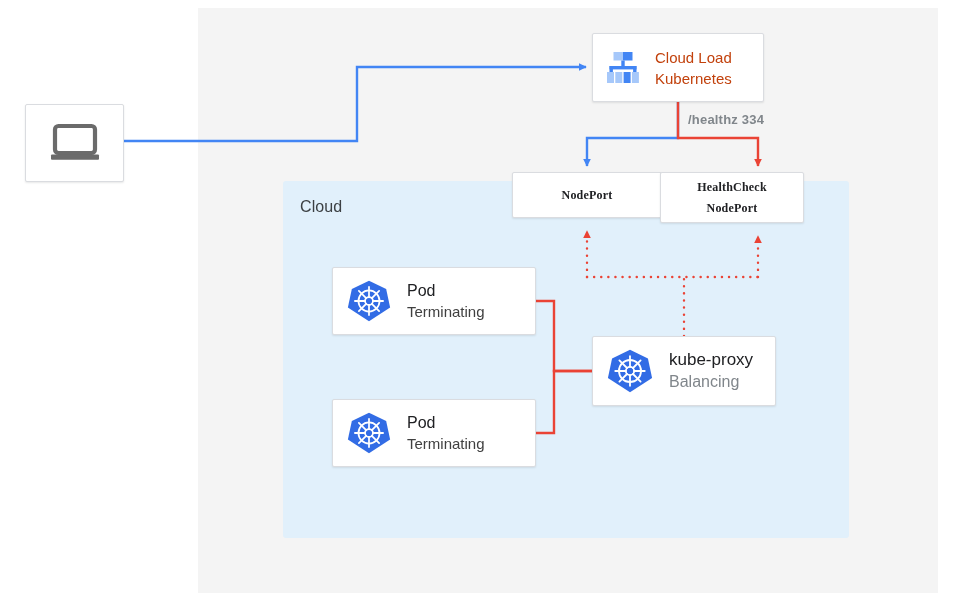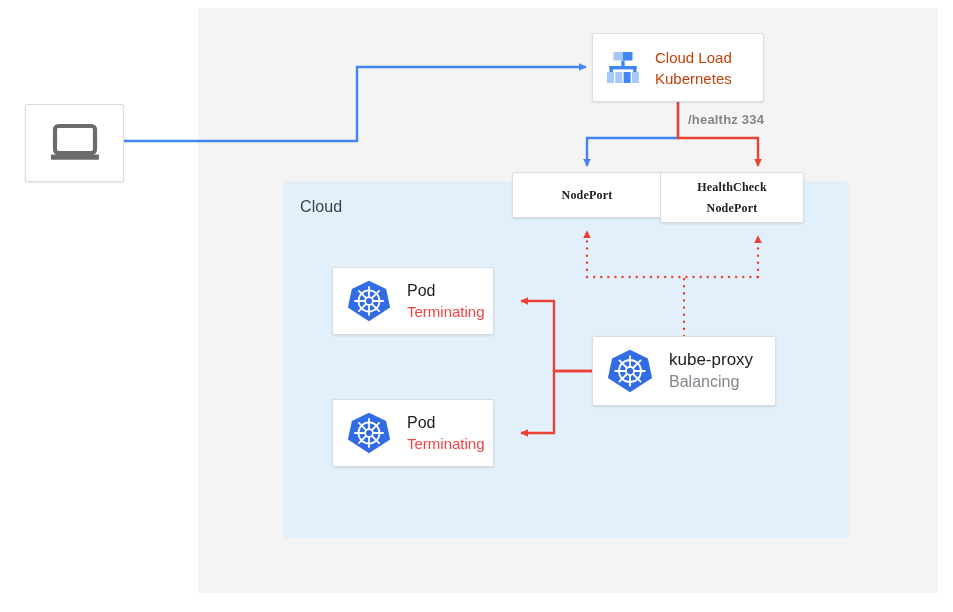--- a/index.html
+++ b/index.html
@@ -85,32 +85,32 @@
     font-size: 12px;
     color: #202124;
     text-align: center;
     line-height: 21px;
     letter-spacing: .2px;
     font-family: Liberation Serif, serif;
   }
 
   
   .pod-box {
-    width: 162px; height: 68px;
+    width: 204px; height: 68px;
     display: flex; align-items: center;
     padding-left: 14px;
   }
   #pod-box-1 { left: 332px; top: 267px; }
   #pod-box-2 { left: 332px; top: 399px; }
   .pod-text { margin-left: 16px; }
   .pod-title {
     font-size: 16px; color: #202124; line-height: 21px;
   }
   .pod-sub {
-    font-size: 15px; color: #ef4444; line-height: 21px;
+    font-size: 15px; color: #404040; line-height: 21px;
   }
 
   
   #kubeproxy-box {
     left: 592px; top: 336px;
     width: 184px; height: 70px;
     display: flex; align-items: center;
     padding-left: 14px;
   }
   .kp-text { margin-left: 16px; }

